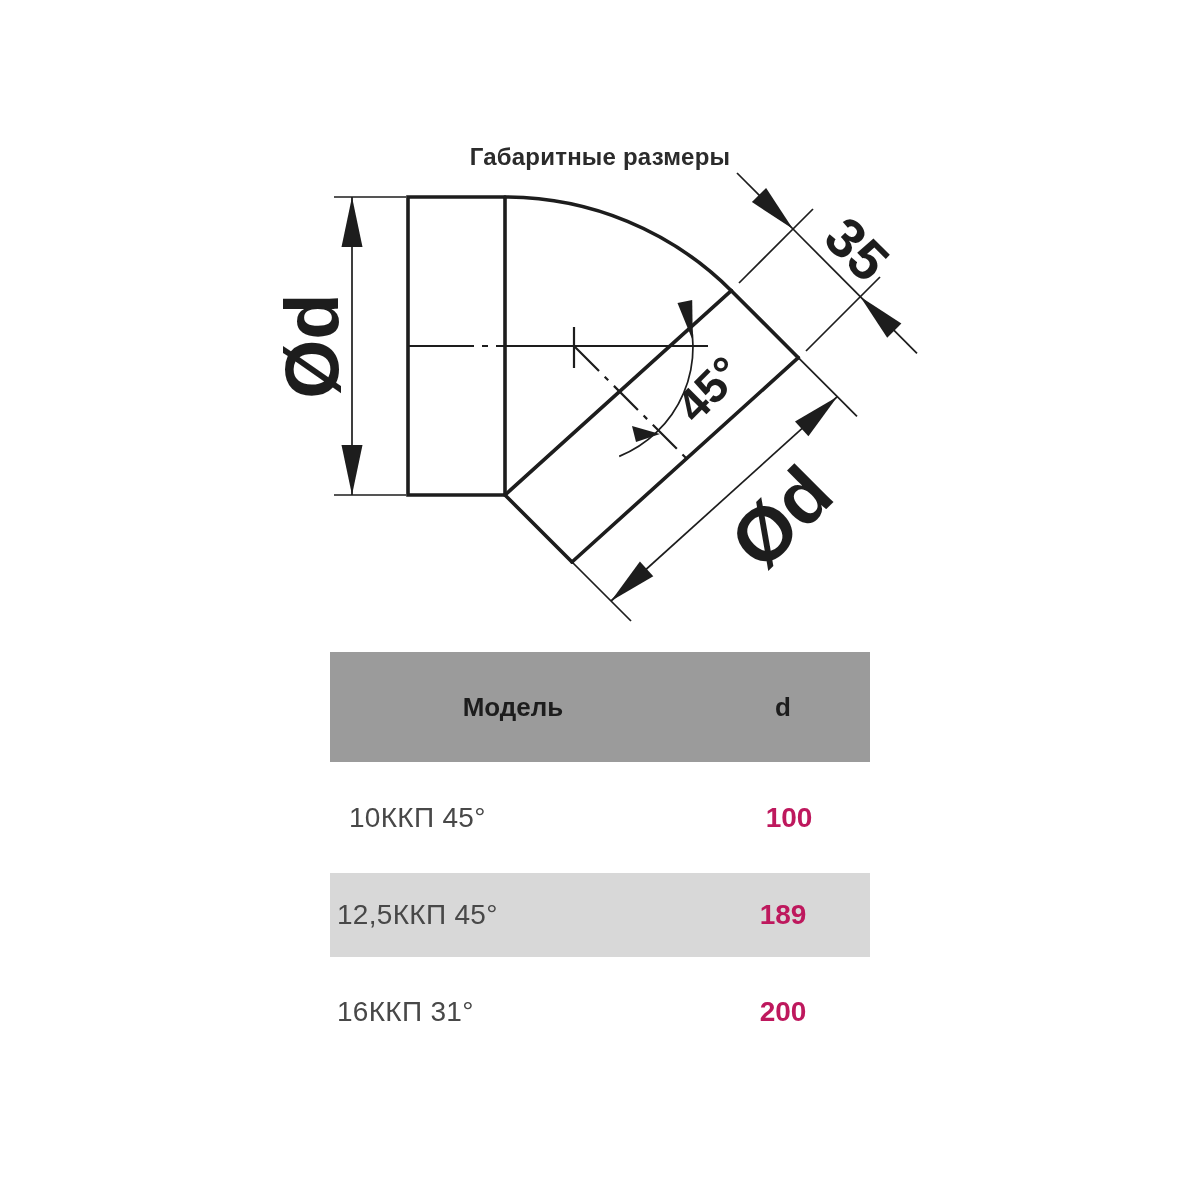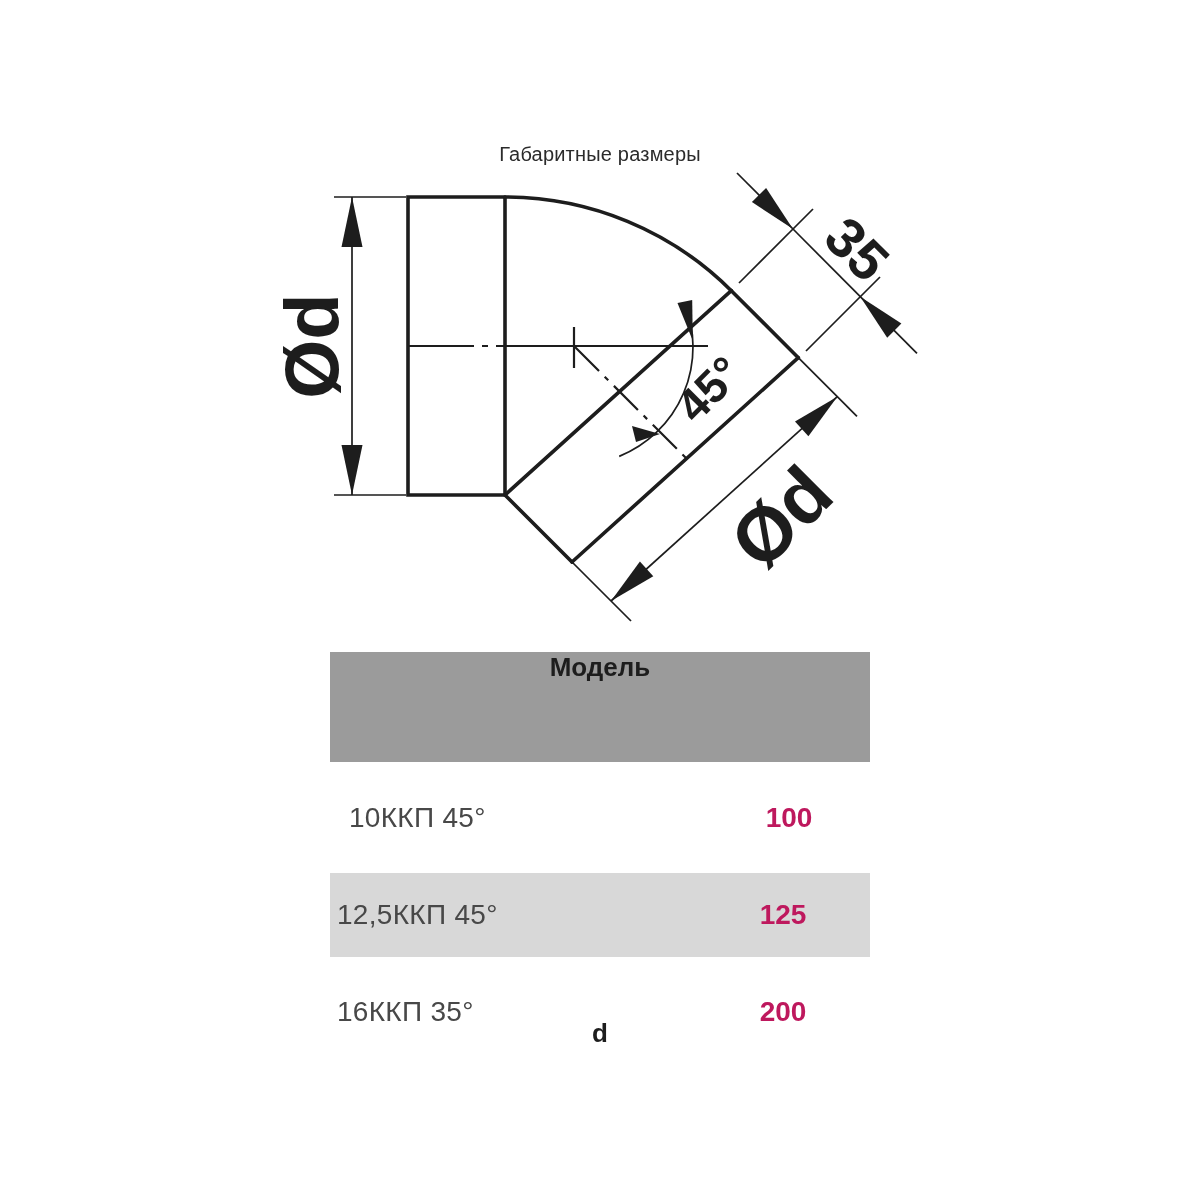--- a/index.html
+++ b/index.html
@@ -9,35 +9,35 @@
     --text:#2b2b2b;
     --muted:#484848;
   }
   *{margin:0;padding:0;box-sizing:border-box;}
   html,body{width:1200px;height:1200px;background:#ffffff;
     font-family:"Liberation Sans","DejaVu Sans",sans-serif;color:var(--text);}
   .stage{position:relative;width:1200px;height:1200px;background:#fff;overflow:hidden;}
 
   .page-title{
     position:absolute;top:143px;left:0;width:1200px;
-    text-align:center;font-size:20px;font-weight:400;
+    text-align:center;font-size:24px;font-weight:700;
     letter-spacing:.2px;color:var(--text);
   }
 
   svg.drawing{position:absolute;left:0;top:0;}
   .outline{stroke:var(--line);stroke-width:3.6;fill:none;stroke-linecap:round;}
   .thin{stroke:var(--line);stroke-width:1.7;fill:none;}
   .center{stroke:var(--line);stroke-width:2.2;fill:none;}
   .ah{fill:var(--line);stroke:none;}
   svg text{fill:var(--line);font-family:"Liberation Sans","DejaVu Sans",sans-serif;
     font-weight:600;}
 
   .dim-table{position:absolute;left:330px;top:652px;width:540px;}
   .t-row{display:flex;align-items:center;}
-  .t-header{height:110px;background:var(--header-bg);font-weight:700;font-size:26px;color:#1d1d1d;flex-direction:column;}
+  .t-header{height:110px;background:var(--header-bg);font-weight:700;font-size:26px;color:#1d1d1d;}
   .t-r1{height:111px;background:#ffffff;margin-left:12px;}
   .t-r2{height:84px;background:var(--row-alt-bg);}
   .t-r3{height:110px;background:#ffffff;}
   .c-model{flex:0 0 366px;padding-left:7px;}
   .t-header .c-model{text-align:center;padding-left:0;}
   .c-d{flex:1 1 auto;text-align:center;}
   .model-txt{font-size:28px;font-weight:400;color:var(--muted);letter-spacing:.3px;}
   .d-val{font-size:28px;font-weight:700;color:#be185d;}
 </style>
 </head>
@@ -107,21 +107,21 @@
       <div class="c-d">d</div>
     </div>
 
     <div class="t-row t-r1">
       <div class="c-model model-txt">10ККП 45°</div>
       <div class="c-d d-val">100</div>
     </div>
 
     <div class="t-row t-r2">
       <div class="c-model model-txt">12,5ККП 45°</div>
-      <div class="c-d d-val">125</div>
+      <div class="c-d d-val">189</div>
     </div>
 
     <div class="t-row t-r3">
-      <div class="c-model model-txt">16ККП 35°</div>
+      <div class="c-model model-txt">16ККП 31°</div>
       <div class="c-d d-val">200</div>
     </div>
   </div>
 </div>
 
 </body></html>

